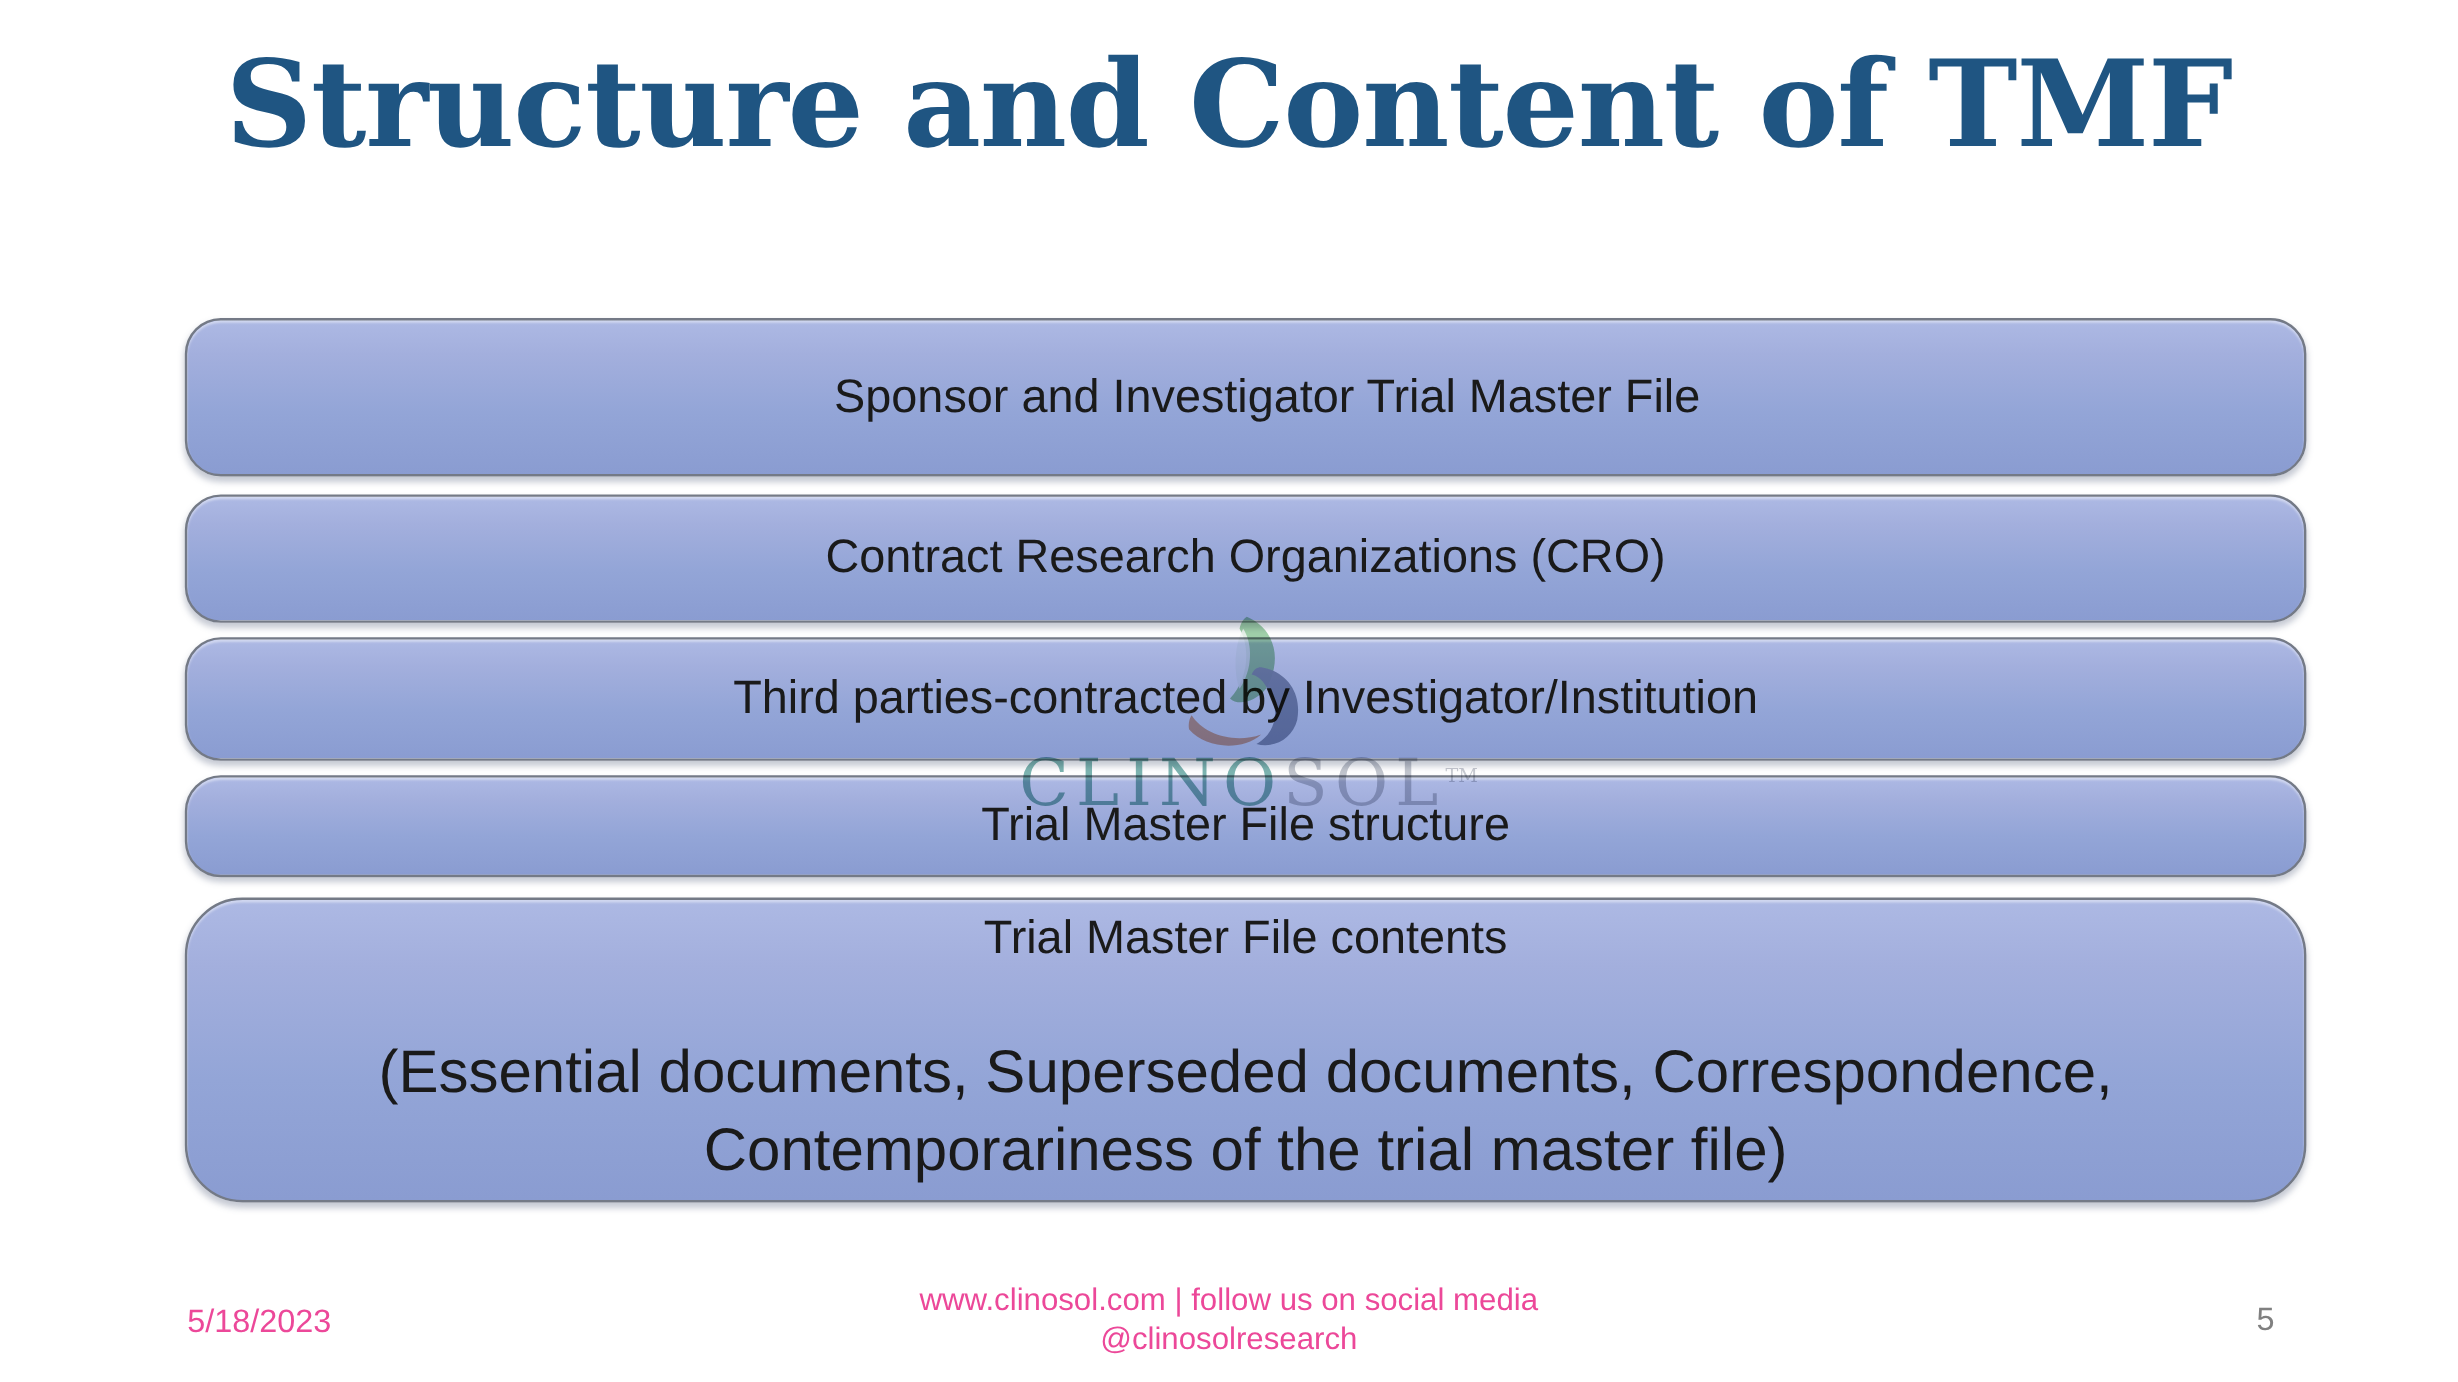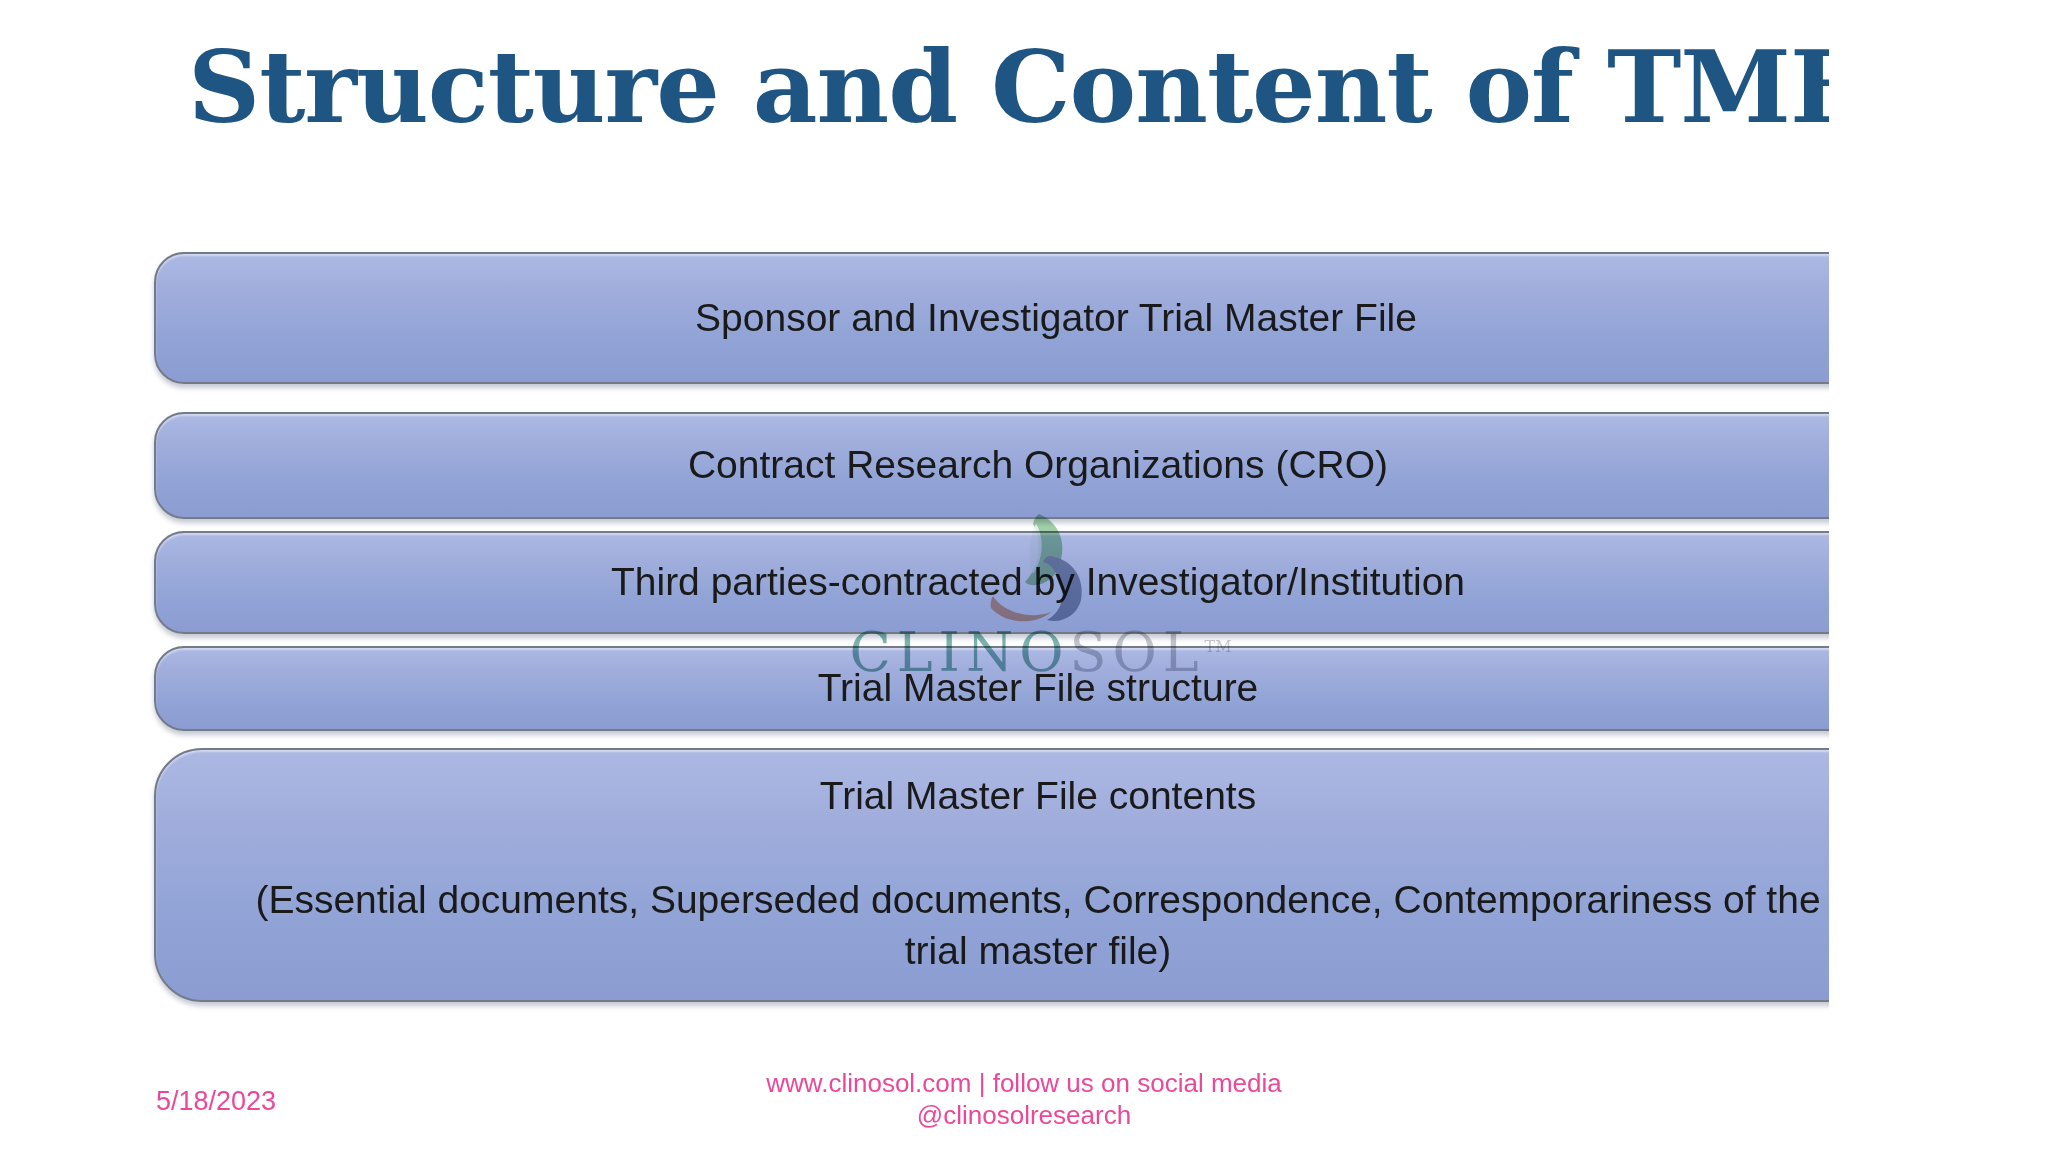--- a/index.html
+++ b/index.html
@@ -1,18 +1,18 @@
 <!DOCTYPE html>
 <html><head>
 <meta charset="utf-8">
 <style>
   html,body{margin:0;padding:0;background:#ffffff;}
   #slide{
     position:relative;
-    width:1829px;height:1152px;
+    width:2048px;height:1152px;
     background:#ffffff;
     overflow:hidden;
     font-family:"Liberation Sans", sans-serif;
   }
   
   .slide-title{
     position:absolute;
     top:28px;left:0;width:2048px;
     text-align:center;
     font-family:"DejaVu Serif", serif;
@@ -37,31 +37,31 @@
     align-items:center;
     justify-content:center;
     text-align:center;
     color:#1a1a1a;
   }
   .bar-label{
     font-size:39px;
     line-height:1.25;
     color:#1a1a1a;
   }
-  #bar-1{top:252px;height:132px;padding-left:36px;}
+  #bar-1{top:265px;height:132px;padding-left:36px;}
   #bar-2{top:412px;height:107px;}
   #bar-3{top:531px;height:103px;}
   #bar-4{top:646px;height:85px;}
   #bar-5{top:748px;height:254px;border-radius:48px;padding:0 70px;}
   #bar-5 .bar-heading{
     font-size:39px;
     margin-bottom:57px;
   }
   #bar-5 .bar-detail{
-    font-size:39px;
+    font-size:50px;
     line-height:1.3;
     max-width:1640px;
   }
   
   .watermark{
     position:absolute;
     left:858px;top:512px;
     width:365px;height:200px;
     mix-blend-mode:multiply;
     opacity:0.55;

